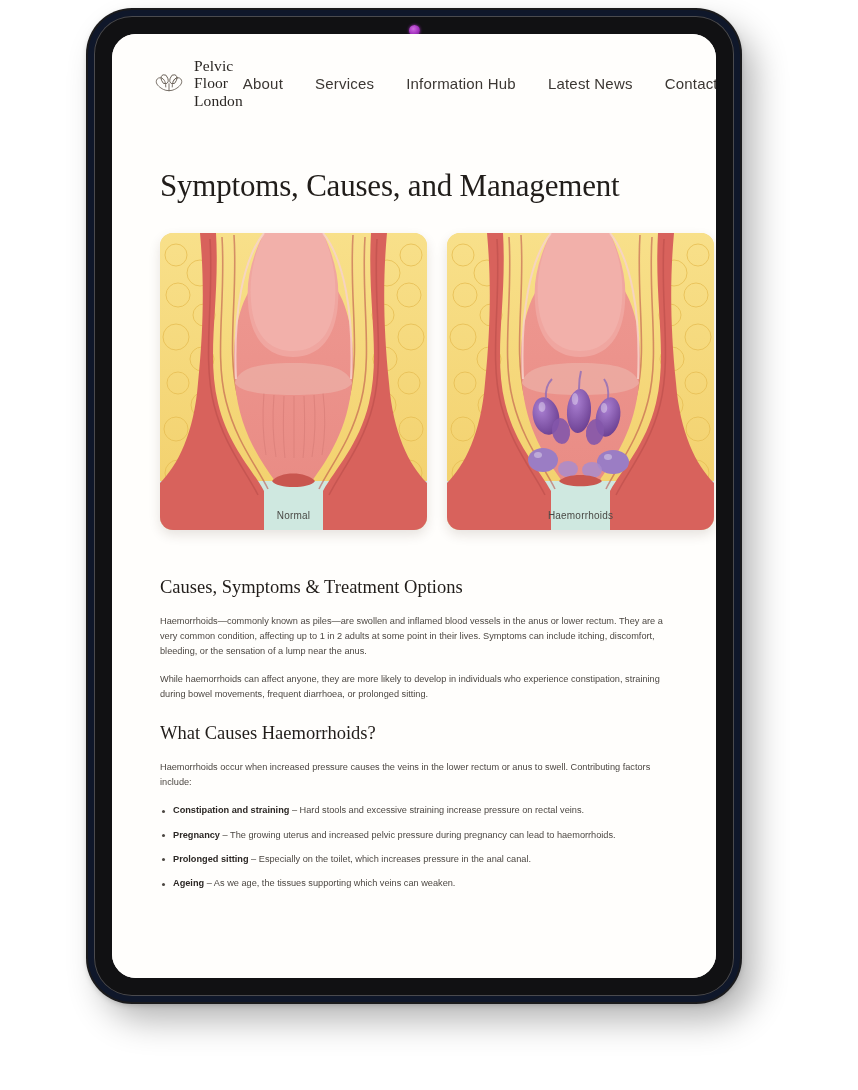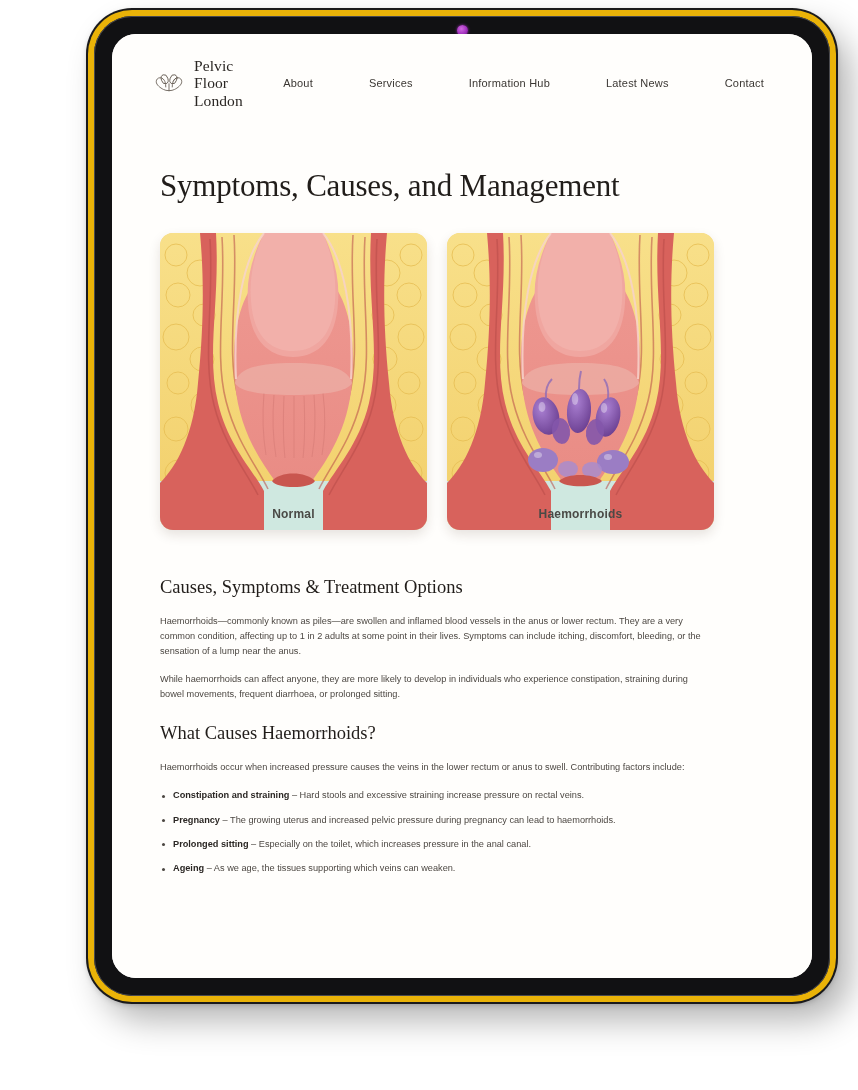--- a/index.html
+++ b/index.html
@@ -9,24 +9,24 @@
     background: #ffffff;
     font-family: "Liberation Sans", sans-serif;
     overflow: hidden;
   }
 
   
   #device-frame {
     position: absolute;
     left: 88px;
     top: 10px;
-    width: 748px;
+    width: 652px;
     height: 992px;
     border-radius: 44px;
-    background: #eab308;
+    background: #0f172a;
     box-shadow:
       0 0 0 2px #1a1a1c,
       14px 18px 34px rgba(0,0,0,0.30),
       0 2px 6px rgba(0,0,0,0.25);
   }
   #device-bezel {
     position: absolute;
     left: 6px;
     top: 6px;
     right: 6px;
@@ -88,26 +88,25 @@
   }
   .brand-text span { display: block; }
 
   .nav {
     display: flex;
     align-items: center;
     gap: 32px;
     padding-right: 6px;
   }
   .nav a {
-    font-size: 11px;
+    font-size: 15px;
     color: #3b3733;
     text-decoration: none;
     letter-spacing: .2px;
     white-space: nowrap;
-    margin-left: 24px;
   }
 
   
   .content {
     padding: 42px 48px 0 48px;
   }
 
   .eyebrow-badge {
     display: inline-block;
     background: #ddf0a8;
@@ -145,24 +144,23 @@
     box-shadow: 0 5px 12px rgba(60,40,20,0.13);
     flex: none;
   }
   .figure svg { display: block; width: 100%; height: 100%; }
   .figure-caption {
     position: absolute;
     left: 0;
     right: 0;
     bottom: 9px;
     text-align: center;
-    font-size: 12px;
+    font-size: 10px;
     color: #4a4a46;
     letter-spacing: .2px;
-    font-weight: bold;
   }
 
   h2.section-head {
     font-family: "Liberation Serif", serif;
     font-weight: normal;
     font-size: 18.5px;
     color: #211d1a;
     margin-top: 47px;
   }
   h2.section-head.tight { margin-top: 22px; }

